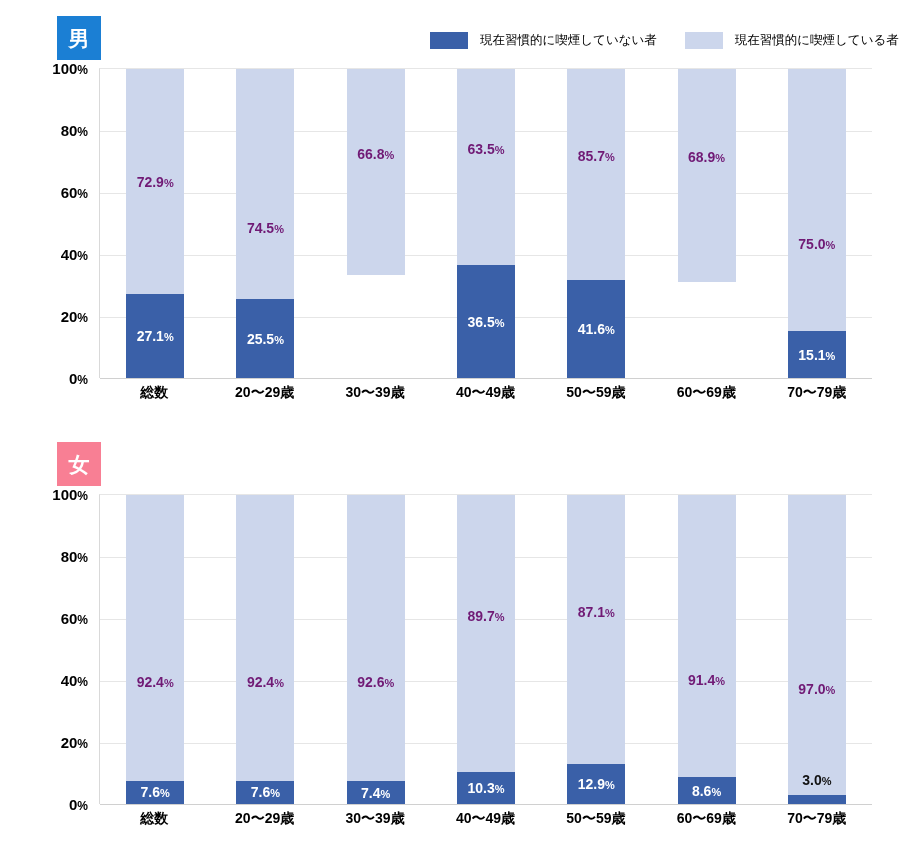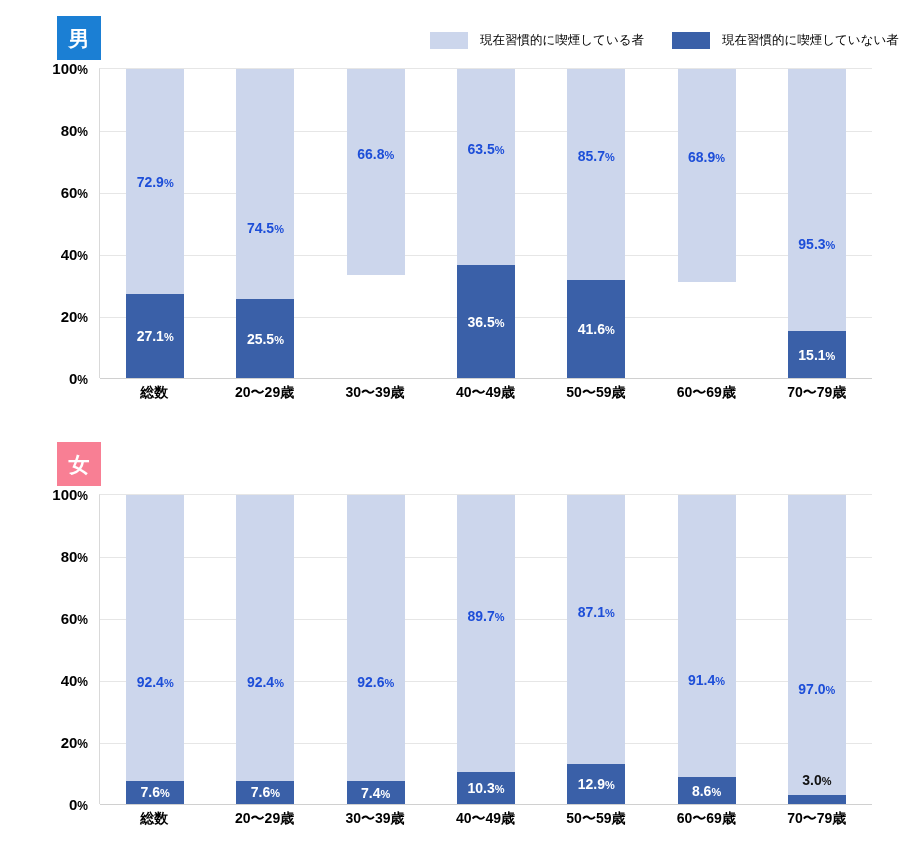--- a/index.html
+++ b/index.html
@@ -117,39 +117,40 @@
     overflow: visible;
   }
   .seg-top { background: #ccd6ec; }
   .seg-bottom { background: #3a60a8; }
   .seg-label {
     font-size: 14px;
     font-weight: 700;
     line-height: 1;
     white-space: nowrap;
   }
-  .seg-top .seg-label { color: #1d4ed8; }
+  .seg-top .seg-label { color: #701a75; }
   .seg-bottom .seg-label { color: #ffffff; }
   .seg-label .pct { font-size: 11px; }
   
   .seg-label.outside {
     position: absolute;
     bottom: 100%;
     margin-bottom: 8px;
     color: #111111 !important;
   }
   
   .seg-top .seg-label.lowered { position: relative; top: 28px; margin-top: 32px; }
   .seg-top .seg-label.raised  { position: relative; top: -18px; }
 
   .cat-labels {
     position: absolute;
     left: 99px; top: 316px;
     width: 773px;
     display: flex;
+    justify-content: center;
   }
   .cat-label {
     flex: 1 1 0;
     text-align: center;
     font-size: 14px;
     font-weight: 700;
     color: #000000;
     white-space: nowrap;
   }
 </style>
@@ -157,26 +158,26 @@
 <body>
 
 <section class="panel" id="panel-male">
 
   <div class="sex-badge" id="badge-male">
     <span>男</span>
   </div>
 
   <div class="legend">
     <div class="legend-entry">
+      <span class="legend-swatch" style="background:#3a60a8"></span>
+      <span class="legend-label">現在習慣的に喫煙していない者</span>
+    </div>
+    <div class="legend-entry">
       <span class="legend-swatch" style="background:#ccd6ec"></span>
       <span class="legend-label">現在習慣的に喫煙している者</span>
-    </div>
-    <div class="legend-entry">
-      <span class="legend-swatch" style="background:#3a60a8"></span>
-      <span class="legend-label">現在習慣的に喫煙していない者</span>
     </div>
   </div>
 
   <div class="plot-wrap">
 
     <div class="axis-labels">
       <div class="axis-tick" style="top:0px"><span>100</span><span class="pct">%</span></div>
       <div class="axis-tick" style="top:62px"><span>80</span><span class="pct">%</span></div>
       <div class="axis-tick" style="top:124px"><span>60</span><span class="pct">%</span></div>
       <div class="axis-tick" style="top:186px"><span>40</span><span class="pct">%</span></div>
@@ -249,21 +250,21 @@
           <div class="bar" style="height:100%">
             <div class="seg seg-top" style="height:68.9%">
               <span class="seg-label raised"><span>68.9</span><span class="pct">%</span></span>
             </div>
           </div>
         </div>
 
         <div class="bar-slot">
           <div class="bar" style="height:100%">
             <div class="seg seg-top" style="height:84.9%">
-              <span class="seg-label lowered"><span>95.3</span><span class="pct">%</span></span>
+              <span class="seg-label lowered"><span>75.0</span><span class="pct">%</span></span>
             </div>
             <div class="seg seg-bottom" style="height:15.1%">
               <span class="seg-label"><span>15.1</span><span class="pct">%</span></span>
             </div>
           </div>
         </div>
 
       </div>
     </div>
 

